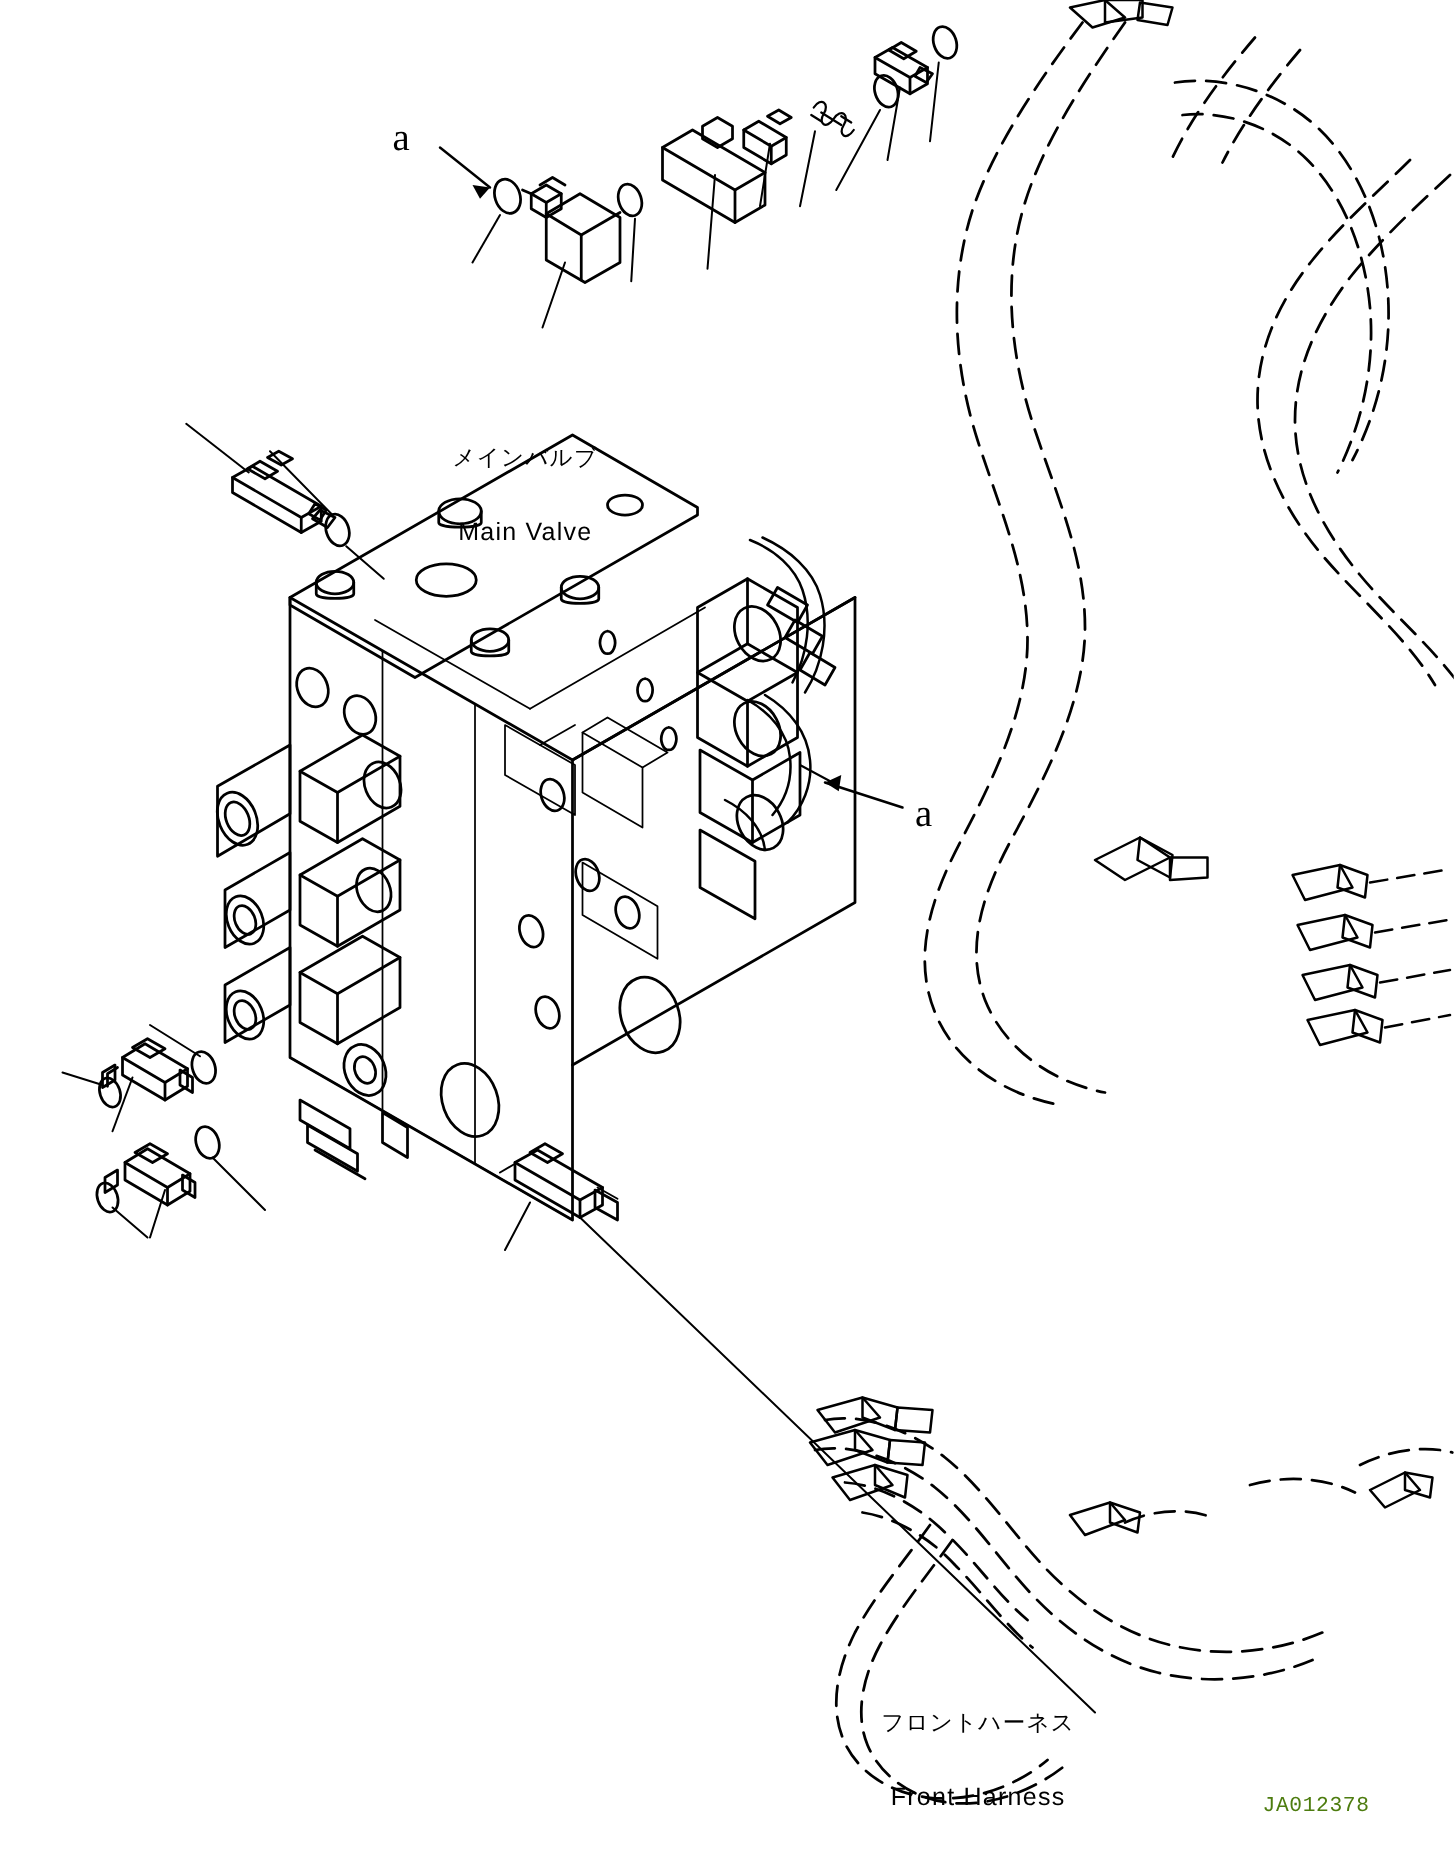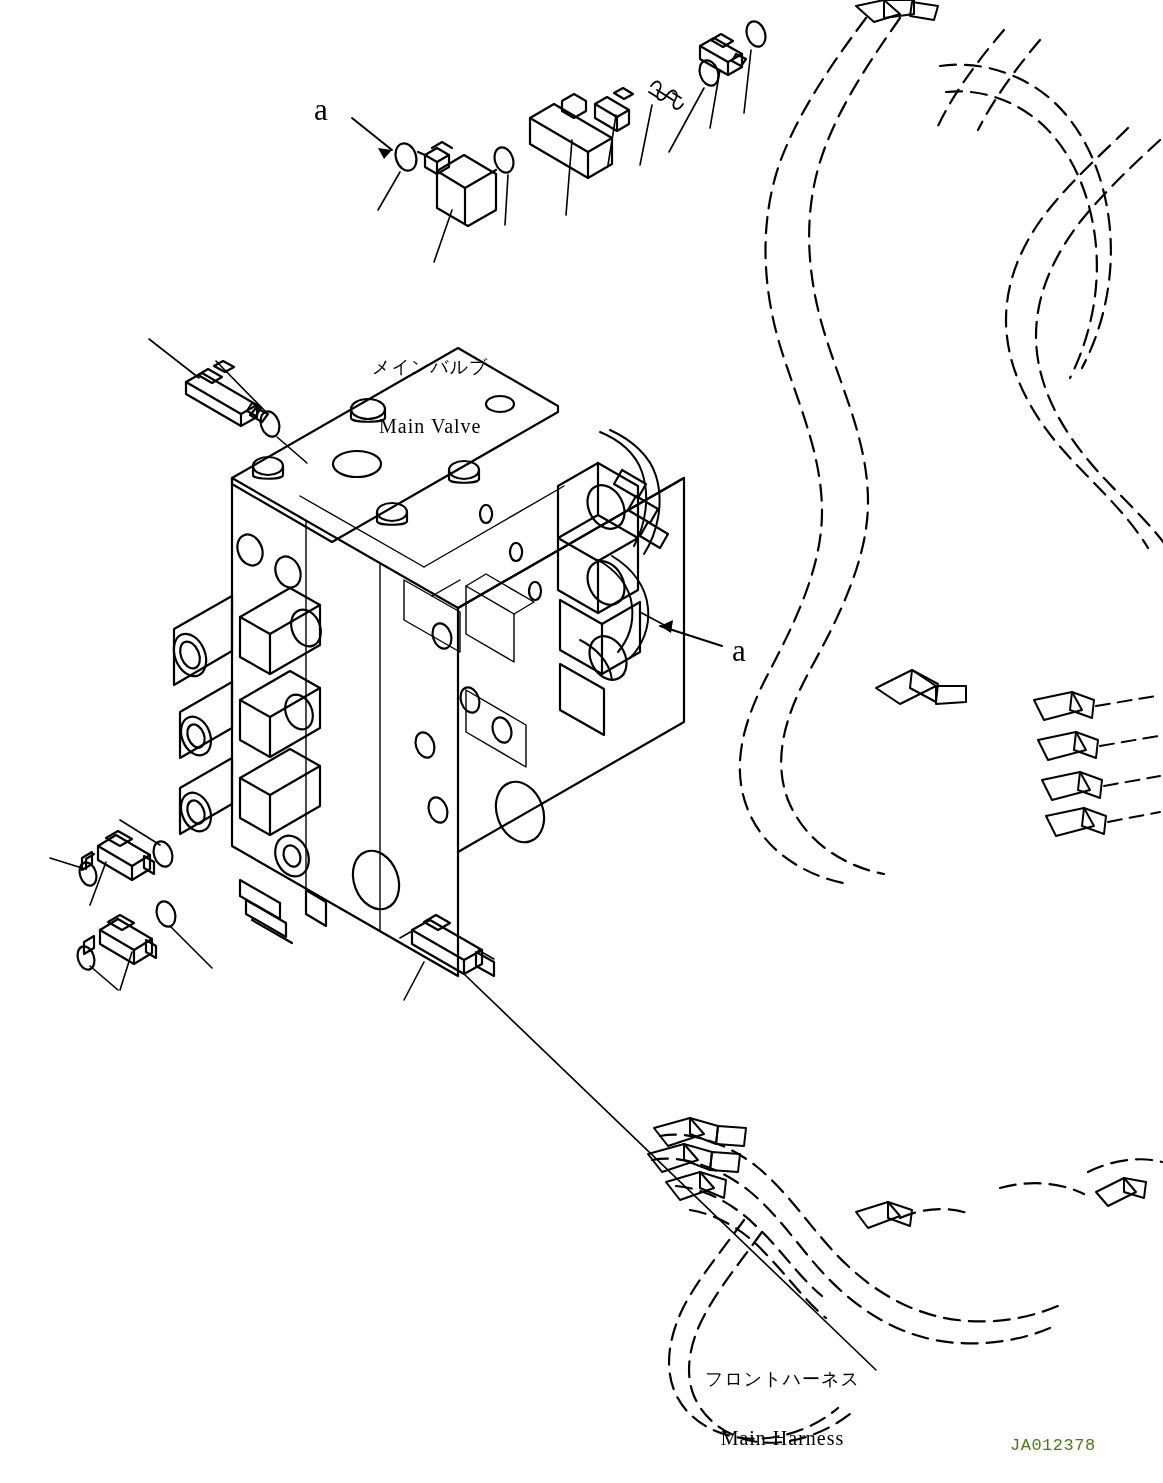--- a/index.html
+++ b/index.html
@@ -32,21 +32,21 @@
     color: #000;
     white-space: pre;
     line-height: 1.18;
   }
   .lbl-jp {
     font-family: "DejaVu Sans", sans-serif;
     font-size: 18px;
     letter-spacing: 1px;
   }
   .lbl-en {
-    font-family: Liberation Serif, serif;
+    font-family: Liberation Sans, sans-serif;
     font-size: 20px;
     letter-spacing: 1px;
   }
   .callout-a {
     position: absolute;
     font-family: "Liberation Serif", serif;
     font-size: 31px;
     color: #000;
   }
   .drawing-no {
@@ -339,28 +339,28 @@
         <path d="M700 1172 l26 8 l-2 18 l-24 -10 z"></path>
         <path d="M856 1212 l32 -10 l12 14 l-32 12 z"></path>
         <path d="M888 1202 l24 8 l-2 16 l-22 -8 z"></path>
         <path d="M1096 1192 l28 -14 l12 14 l-28 14 z"></path>
         <path d="M1124 1178 l22 4 l-2 16 l-20 -6 z"></path>
       </g>
 
     </g>
   </svg>
 
-  <div class="lbl blk-label" style="left:372px; top:318px;">
+  <div class="lbl blk-label" style="left:362px; top:318px;">
     <div class="lbl-jp">メインバルブ</div>
     <div class="lbl-en">Main Valve</div>
   </div>
 
   <div class="lbl blk-label" style="left:705px; top:1330px;">
     <div class="lbl-jp">フロントハーネス</div>
-    <div class="lbl-en">Main Harness</div>
+    <div class="lbl-en">Front Harness</div>
   </div>
 
   <div class="callout-a" style="left:314px; top:92px;">a</div>
   <div class="callout-a" style="left:732px; top:633px;">a</div>
 
   <div class="drawing-no" style="left:1010px; top:1436px;">JA012378</div>
 
 </div>
 
 </body></html>

